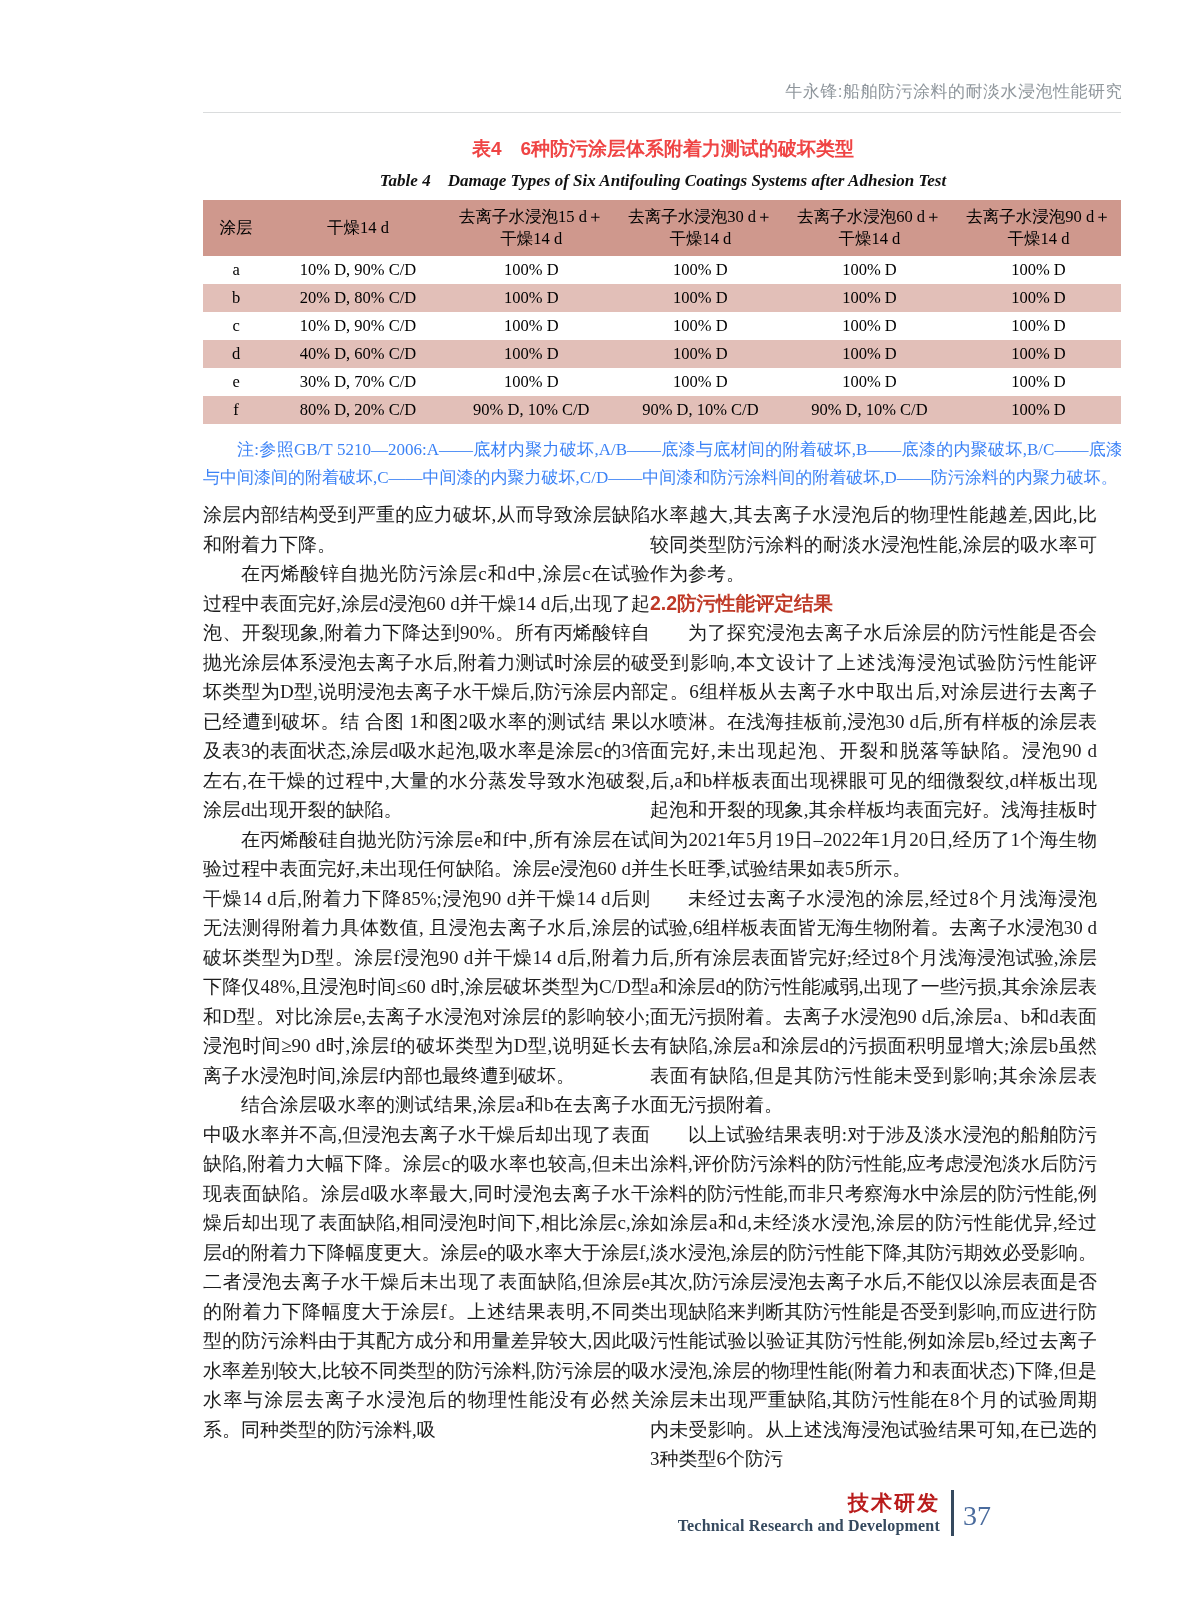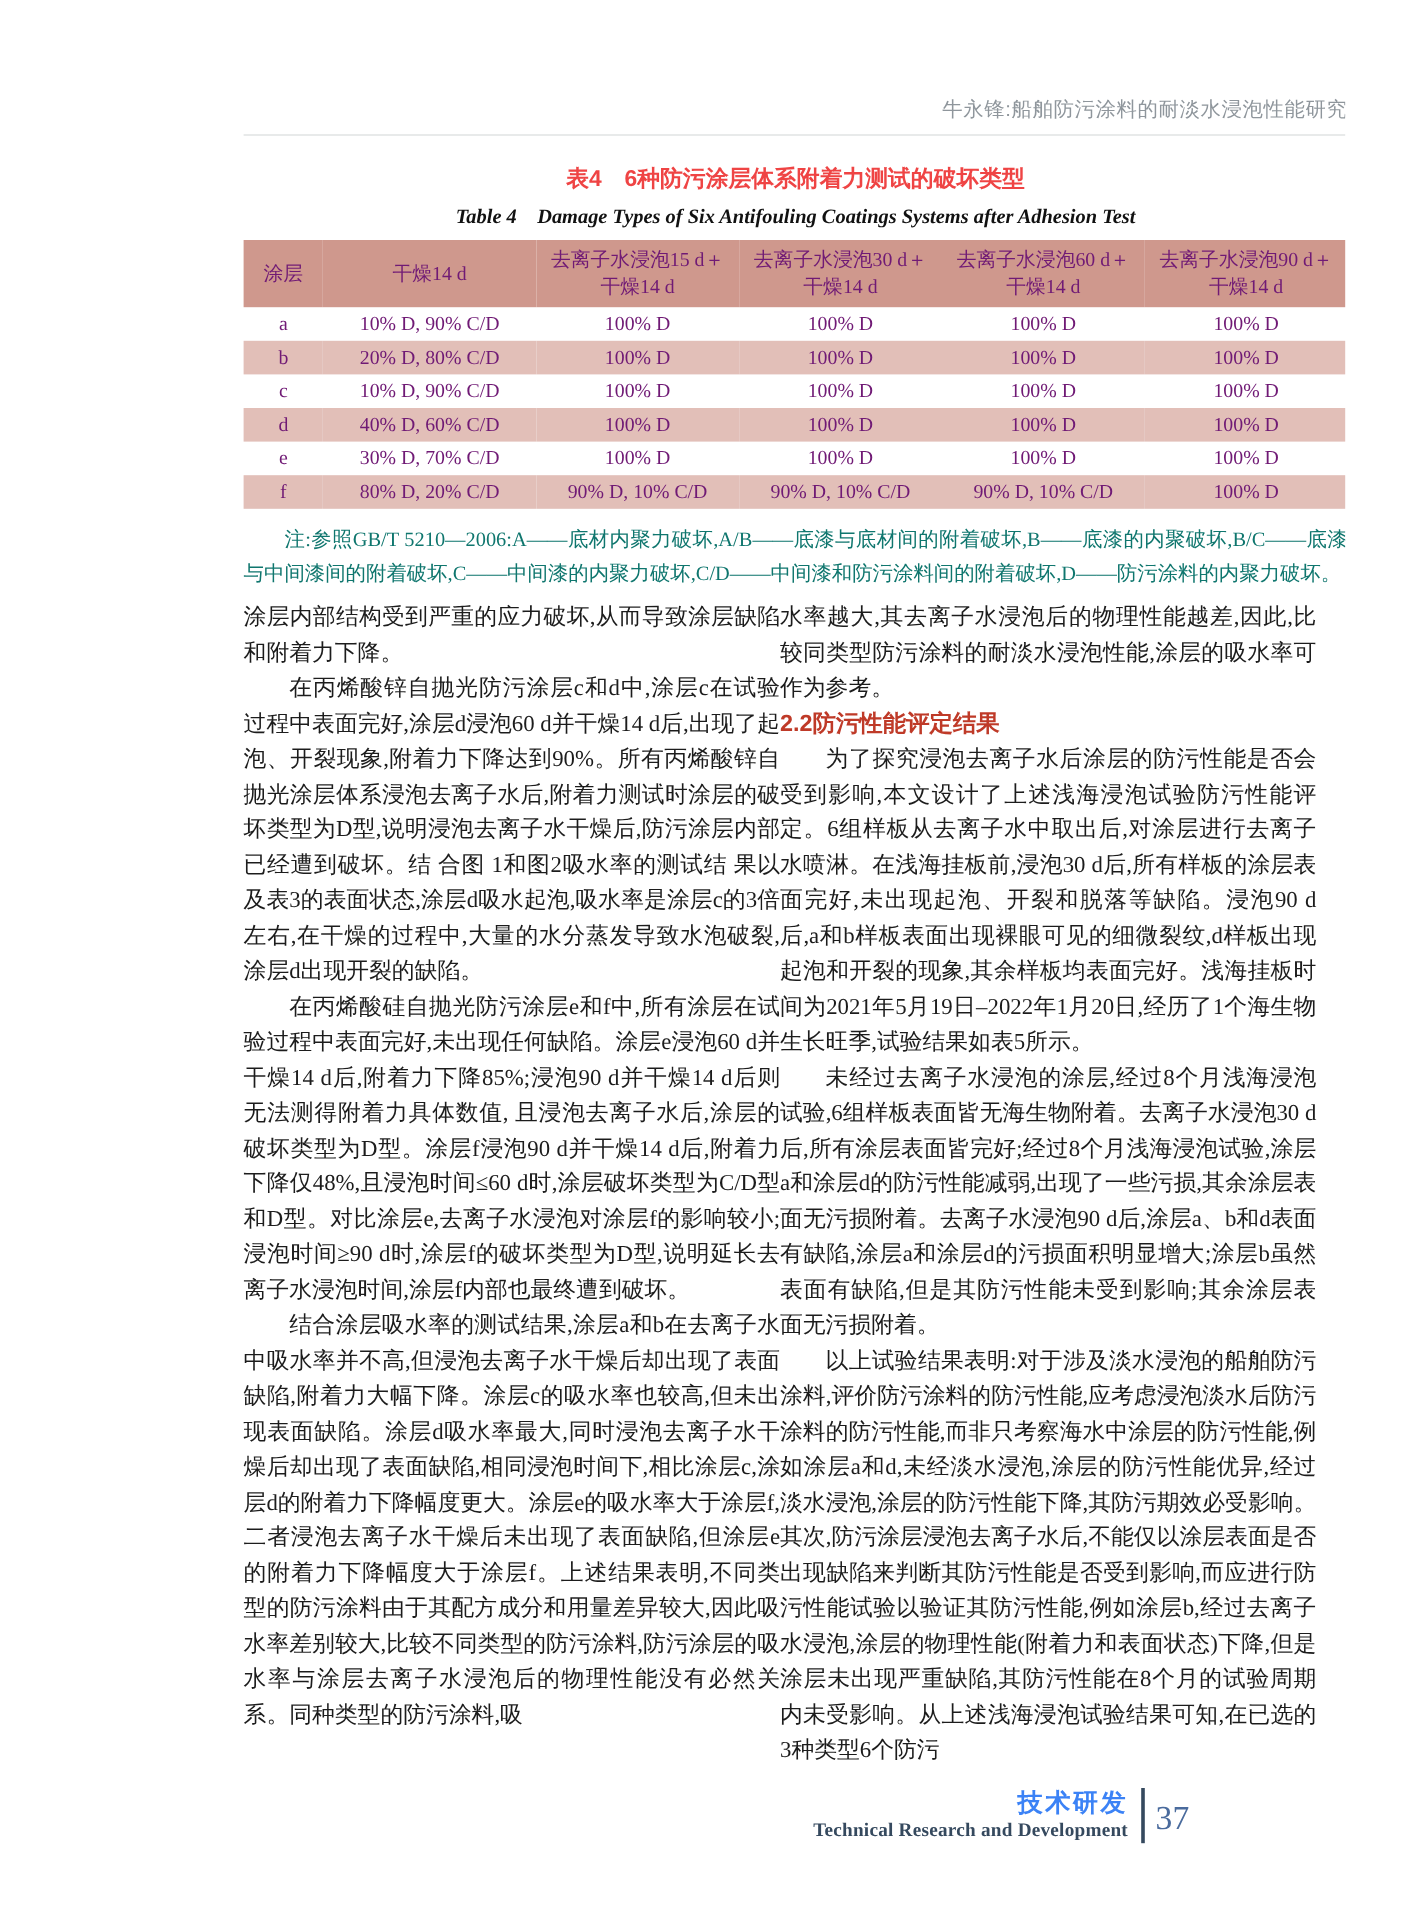--- a/index.html
+++ b/index.html
@@ -20,32 +20,32 @@
     margin-top:23px;text-align:center;
     font-family:"Liberation Sans","DejaVu Sans",sans-serif;
     font-weight:bold;font-size:19px;color:#ef4444;
   }
   .caption-en{
     margin-top:7px;text-align:center;font-weight:bold;font-size:17px;color:#111;font-style:italic;
   }
 
   table.damage{
     margin-top:8px;width:100%;border-collapse:collapse;table-layout:fixed;
-    font-size:16.5px;color:#701a75;
+    font-size:16.5px;color:#000000;
   }
   table.damage th{
     background:#cf988d;font-weight:normal;height:52px;
     line-height:1.32;padding:2px 0;vertical-align:middle;text-align:center;
   }
   table.damage td{height:28px;padding:0;text-align:center;vertical-align:middle;}
   table.damage tr.shade td{background:#e2bfb8;}
   col.c0{width:7.2%;} col.c1{width:19.3%;} col.cx{width:18.375%;}
 
   .table-note{
-    margin-top:12px;font-size:17px;line-height:27.5px;color:#0f766e;
+    margin-top:12px;font-size:17px;line-height:27.5px;color:#3b82f6;
     text-align:justify;text-indent:2em;
   }
 
   .columns{margin-top:9px;display:flex;}
   .col{width:447px;font-size:19px;line-height:29.5px;text-align:justify;color:#1c1c1c;}
   .col p{margin:0;}
   .col p.indent{text-indent:2em;}
   .section-heading{
     font-family:"Liberation Sans","DejaVu Sans",sans-serif;
     font-weight:bold;font-size:19.5px;color:#bf3a28;
@@ -53,21 +53,21 @@
   }
   .section-heading .num{}
 
   .footer{
     position:absolute;right:130px;bottom:64px;
     display:flex;align-items:center;
   }
   .footer-text{text-align:right;}
   .footer-zh{
     font-family:"Liberation Sans","DejaVu Sans",sans-serif;
-    font-weight:bold;font-size:21px;color:#3b82f6;letter-spacing:2px;line-height:1.1;
+    font-weight:bold;font-size:21px;color:#b91c1c;letter-spacing:2px;line-height:1.1;
   }
   .footer-en{
     font-size:16px;color:#35495e;margin-top:2px;font-weight:bold;letter-spacing:0.2px;
   }
   .footer-bar{width:3px;height:46px;background:#35495e;margin:0 9px 0 11px;}
   .footer-num{font-size:28px;color:#4a6b9d;align-self:flex-start;padding-top:10px;}
 </style>
 </head>
 <body>
 

